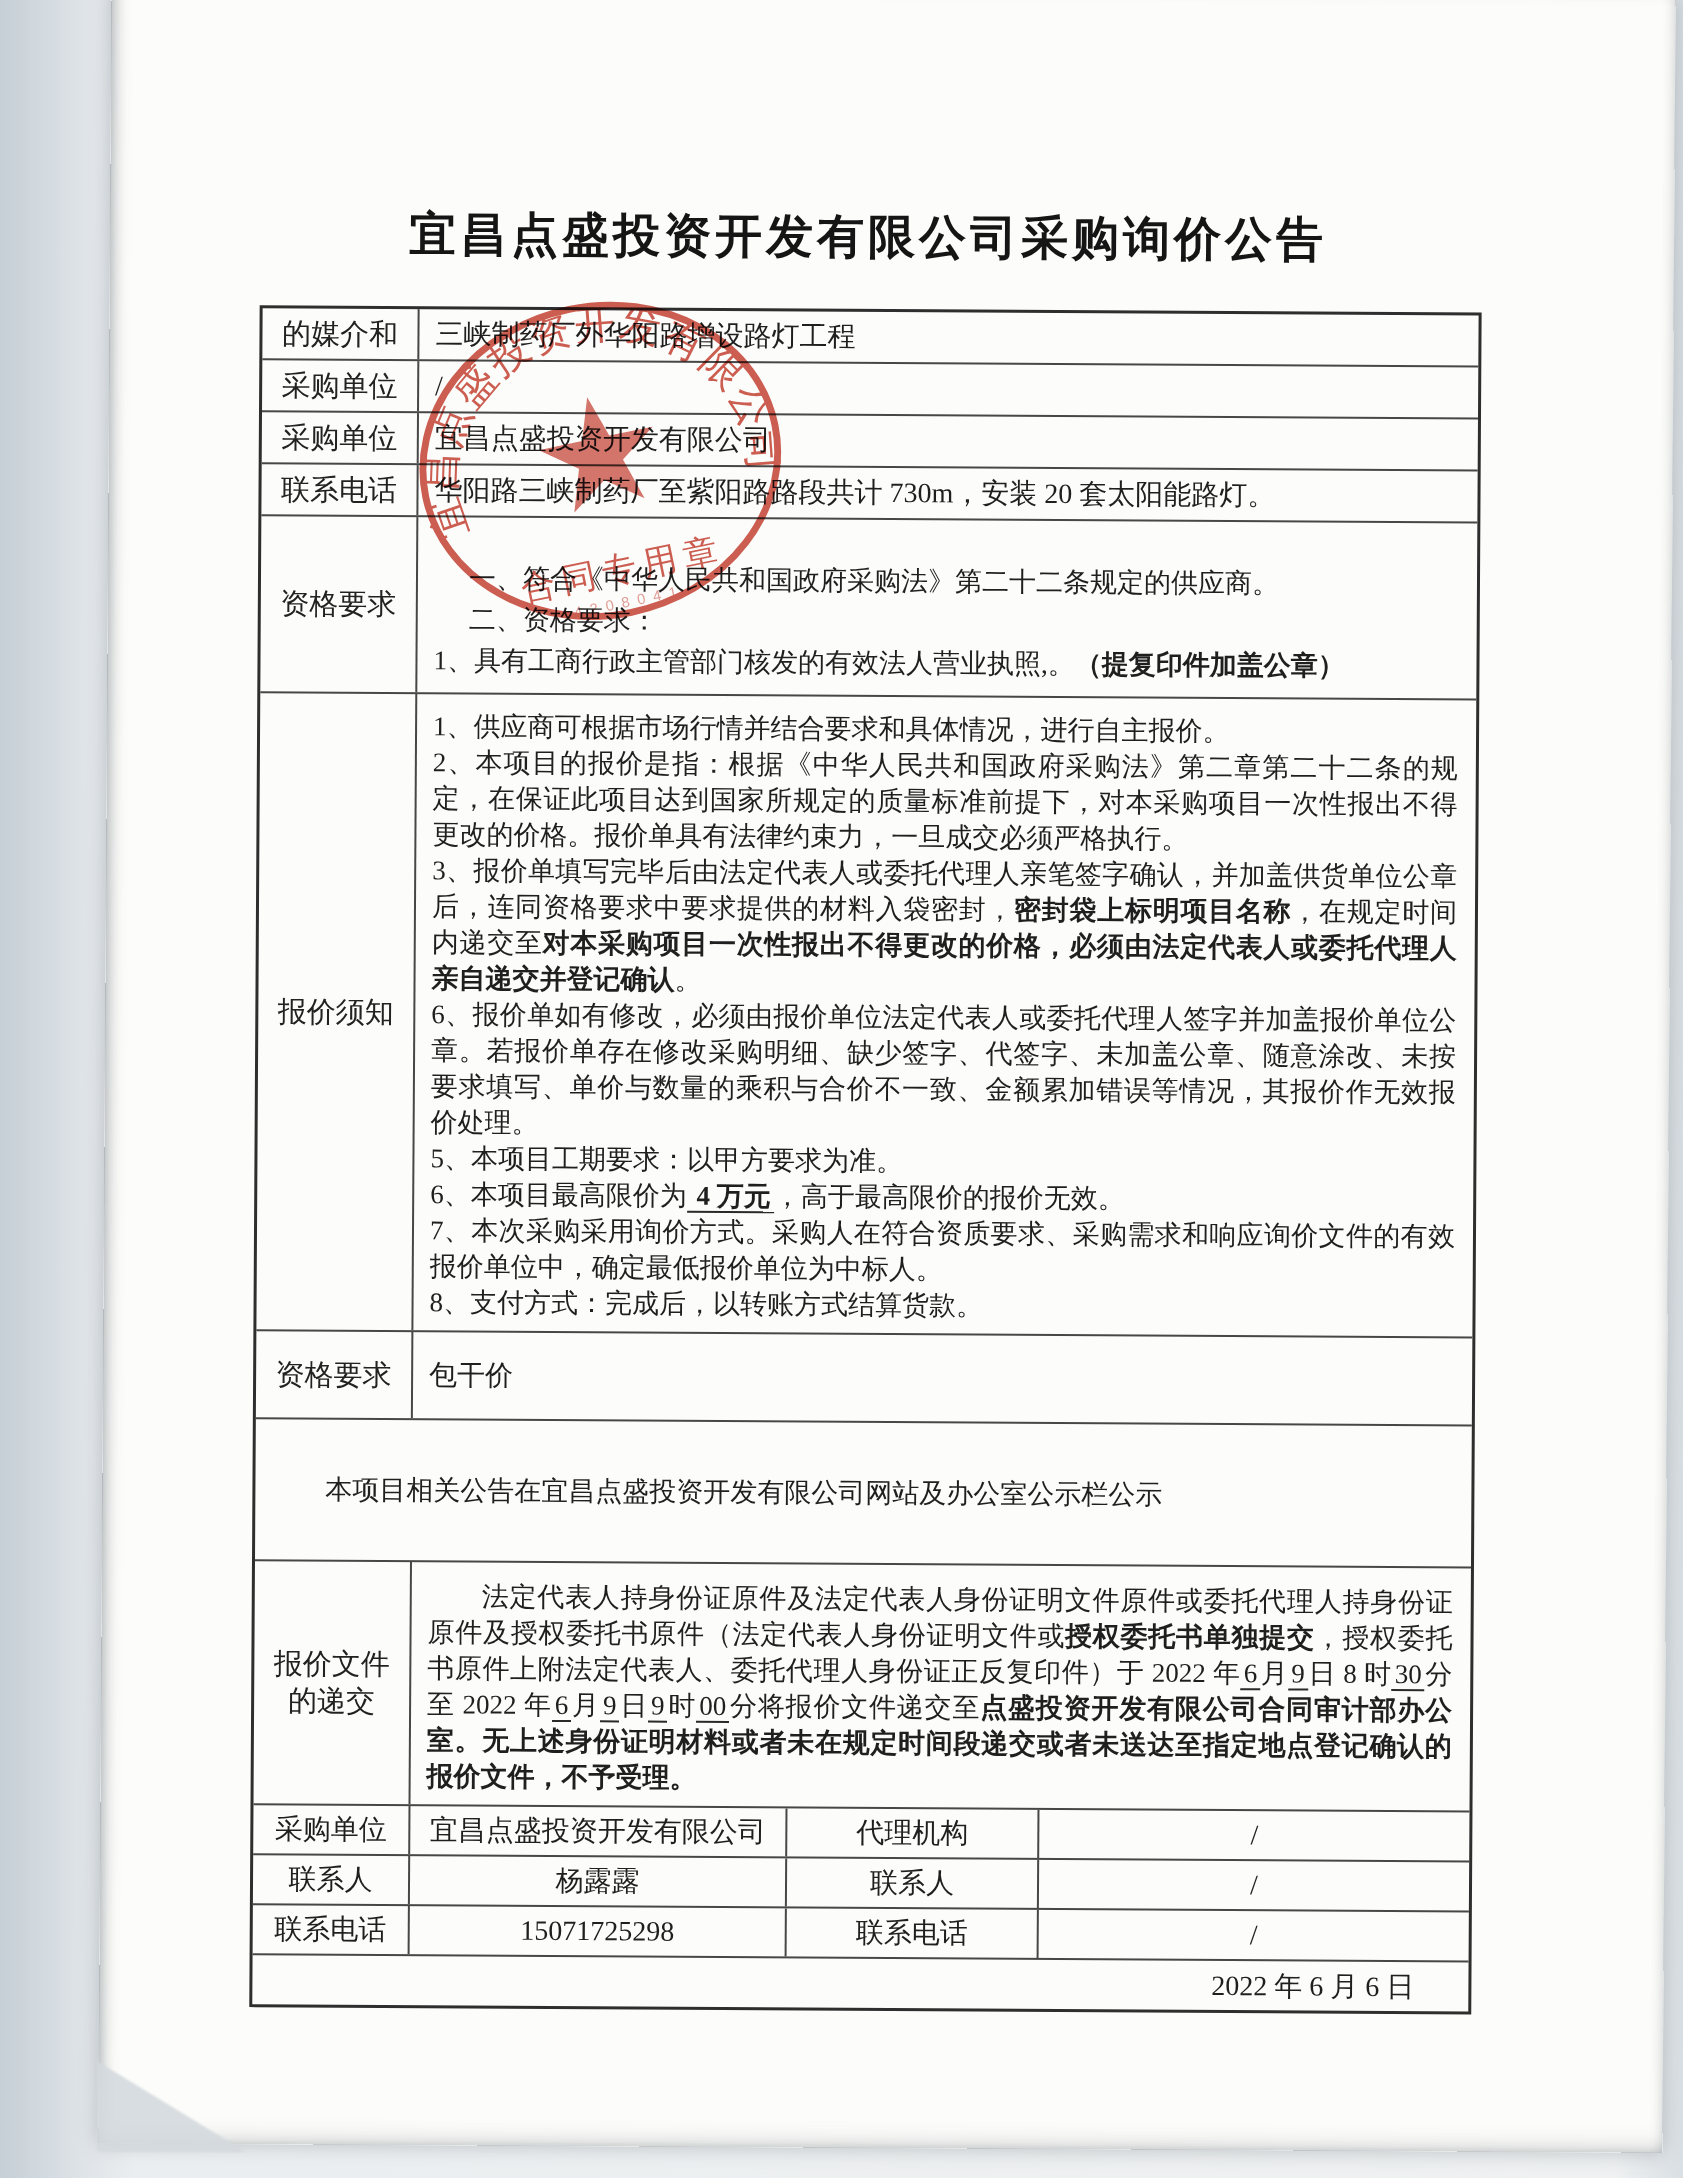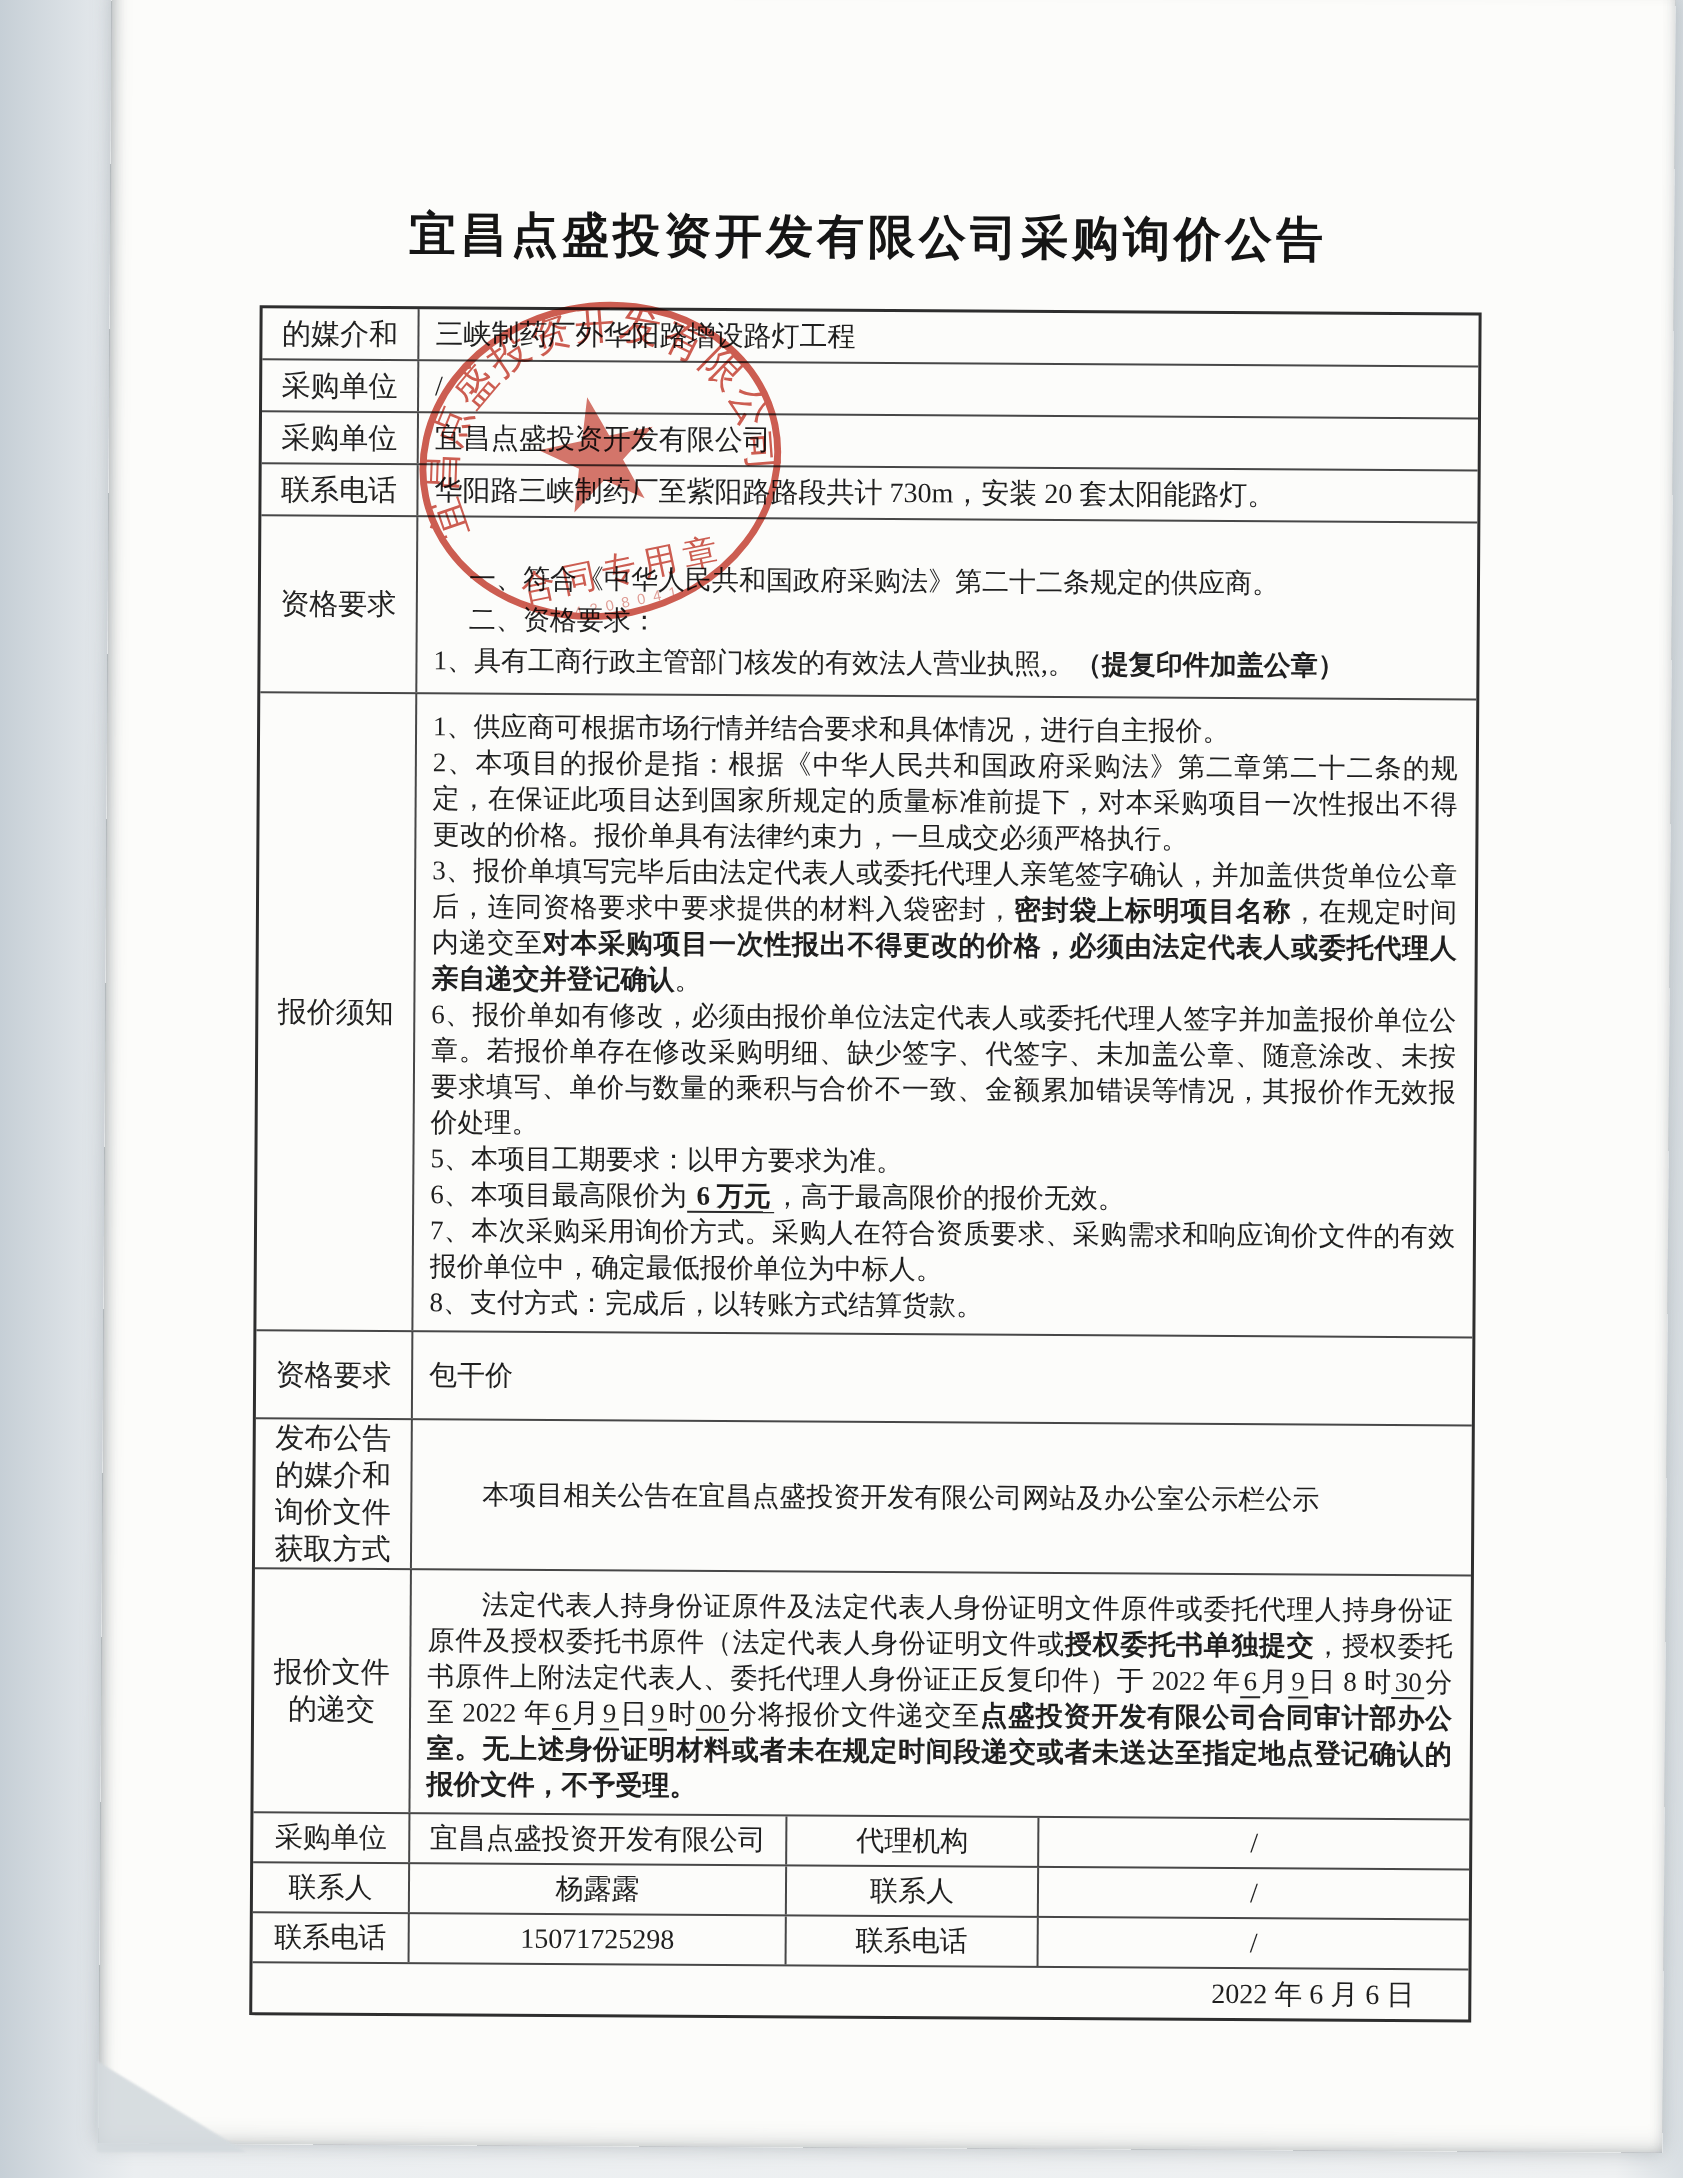--- a/index.html
+++ b/index.html
@@ -109,36 +109,32 @@
     </div>
 
     <div class="row r-notice">
       <div class="lbl">报价须知</div>
       <div class="val-block">
         <p><span>1、供应商可根据市场行情并结合要求和具体情况，进行自主报价。</span></p>
         <p><span>2、本项目的报价是指：根据《中华人民共和国政府采购法》第二章第二十二条的规定，在保证此项目达到国家所规定的质量标准前提下，对本采购项目一次性报出不得更改的价格。报价单具有法律约束力，一旦成交必须严格执行。</span></p>
         <p><span>3、报价单填写完毕后由法定代表人或委托代理人亲笔签字确认，并加盖供货单位公章后，连同资格要求中要求提供的材料入袋密封，</span><span class="b">密封袋上标明项目名称</span><span>，在规定时间内递交至</span><span class="b">对本采购项目一次性报出不得更改的价格，必须由法定代表人或委托代理人亲自递交并登记确认</span><span>。</span></p>
         <p><span>6、报价单如有修改，必须由报价单位法定代表人或委托代理人签字并加盖报价单位公章。若报价单存在修改采购明细、缺少签字、代签字、未加盖公章、随意涂改、未按要求填写、单价与数量的乘积与合价不一致、金额累加错误等情况，其报价作无效报价处理。</span></p>
         <p><span>5、本项目工期要求：以甲方要求为准。</span></p>
-        <p><span>6、本项目最高限价为</span><span class="b u"> 6 万元</span><span>，高于最高限价的报价无效。</span></p>
+        <p><span>6、本项目最高限价为</span><span class="b u"> 4 万元</span><span>，高于最高限价的报价无效。</span></p>
         <p><span>7、本次采购采用询价方式。采购人在符合资质要求、采购需求和响应询价文件的有效报价单位中，确定最低报价单位为中标人。</span></p>
         <p><span>8、支付方式：完成后，以转账方式结算货款。</span></p>
       </div>
     </div>
 
     <div class="row r-price">
       <div class="lbl">资格要求</div>
       <div class="val">包干价</div>
     </div>
 
     <div class="row r-announce">
-      <div class="lbl">发布公告
-的媒介和
-询价文件
-获取方式</div>
       <div class="val-center">
         <span class="ann">本项目相关公告在宜昌点盛投资开发有限公司网站及办公室公示栏公示</span>
       </div>
     </div>
 
     <div class="row r-submit">
       <div class="lbl">报价文件
 的递交</div>
       <div class="val-block"><span>法定代表人持身份证原件及法定代表人身份证明文件原件或委托代理人持身份证原件及授权委托书原件（法定代表人身份证明文件或</span><span class="b">授权委托书单独提交</span><span>，授权委托书原件上附法定代表人、委托代理人身份证正反复印件）于 2022 年</span><span class="u">6</span><span>月</span><span class="u">9</span><span>日 8 时</span><span class="u">30</span><span>分至 2022 年</span><span class="u">6</span><span>月</span><span class="u">9</span><span>日</span><span class="u">9</span><span>时</span><span class="u">00</span><span>分将报价文件递交至</span><span class="b">点盛投资开发有限公司合同审计部办公室。无上述身份证明材料或者未在规定时间段递交或者未送达至指定地点登记确认的报价文件，不予受理。</span></div>
     </div>

